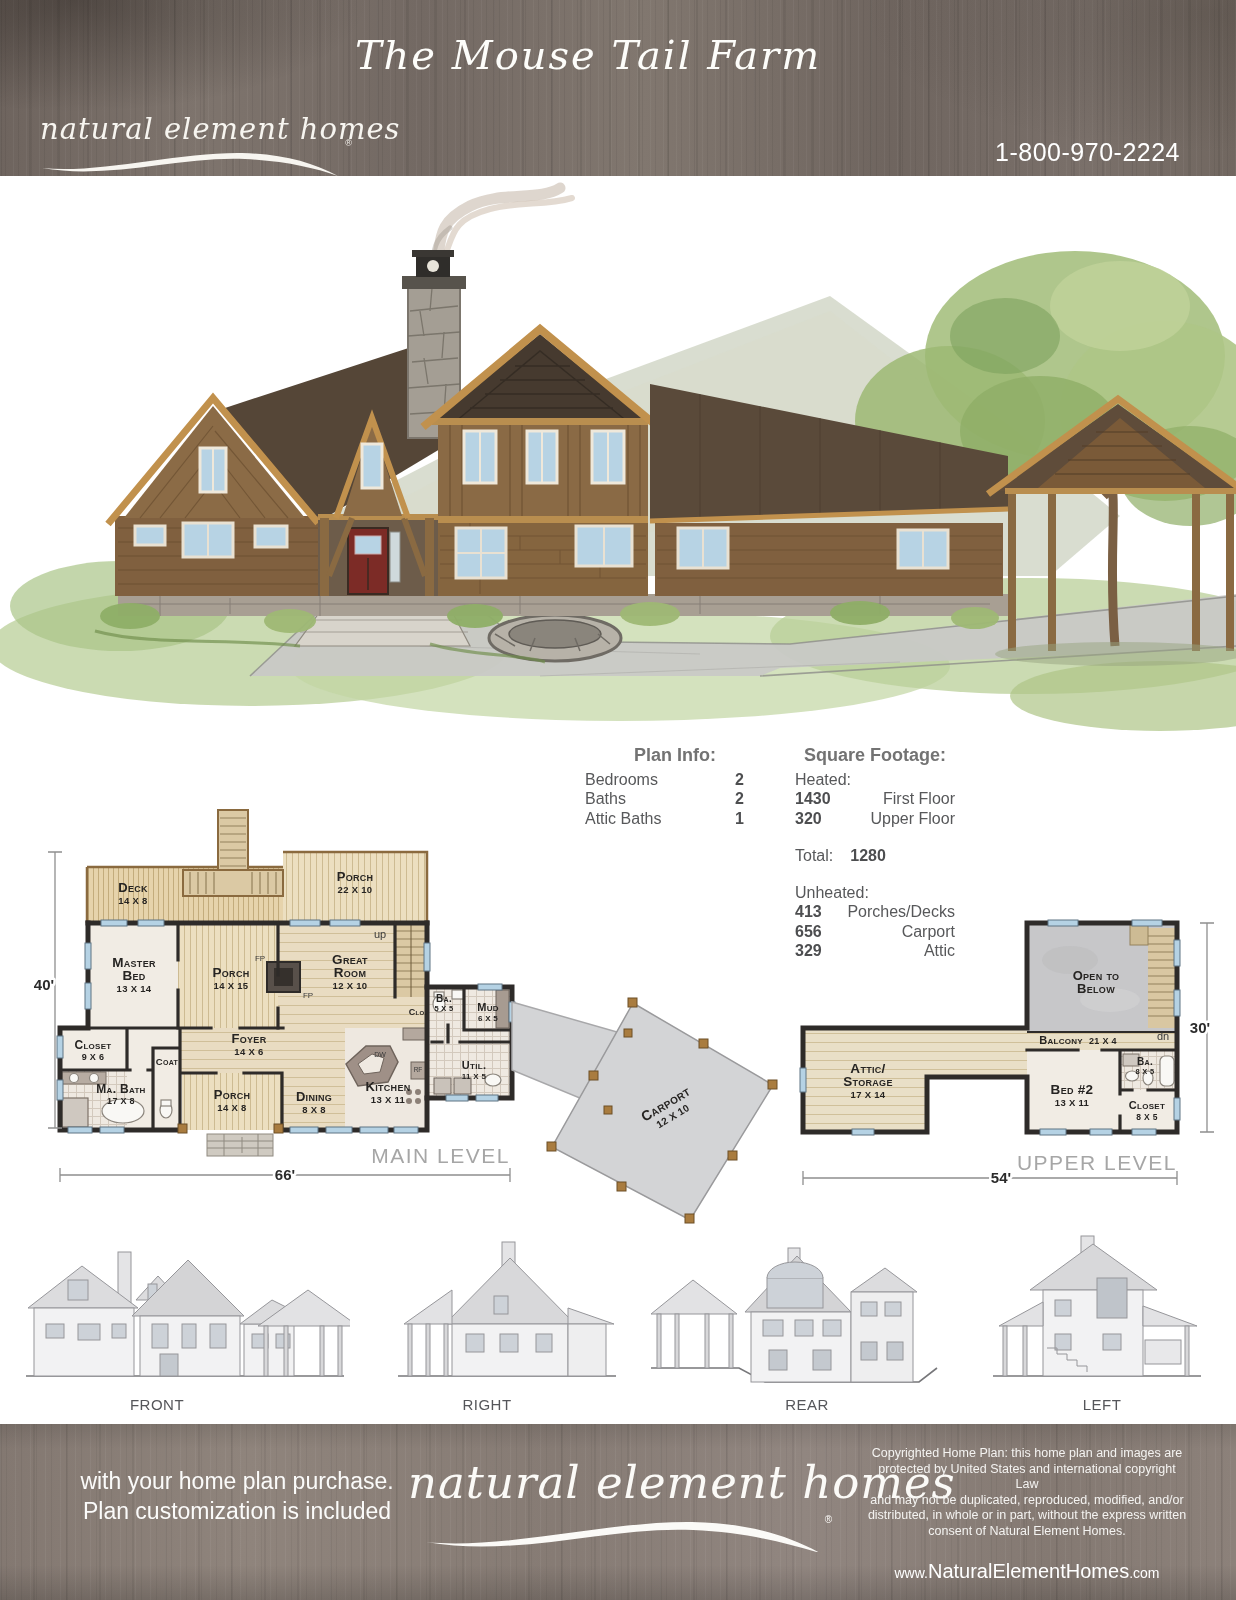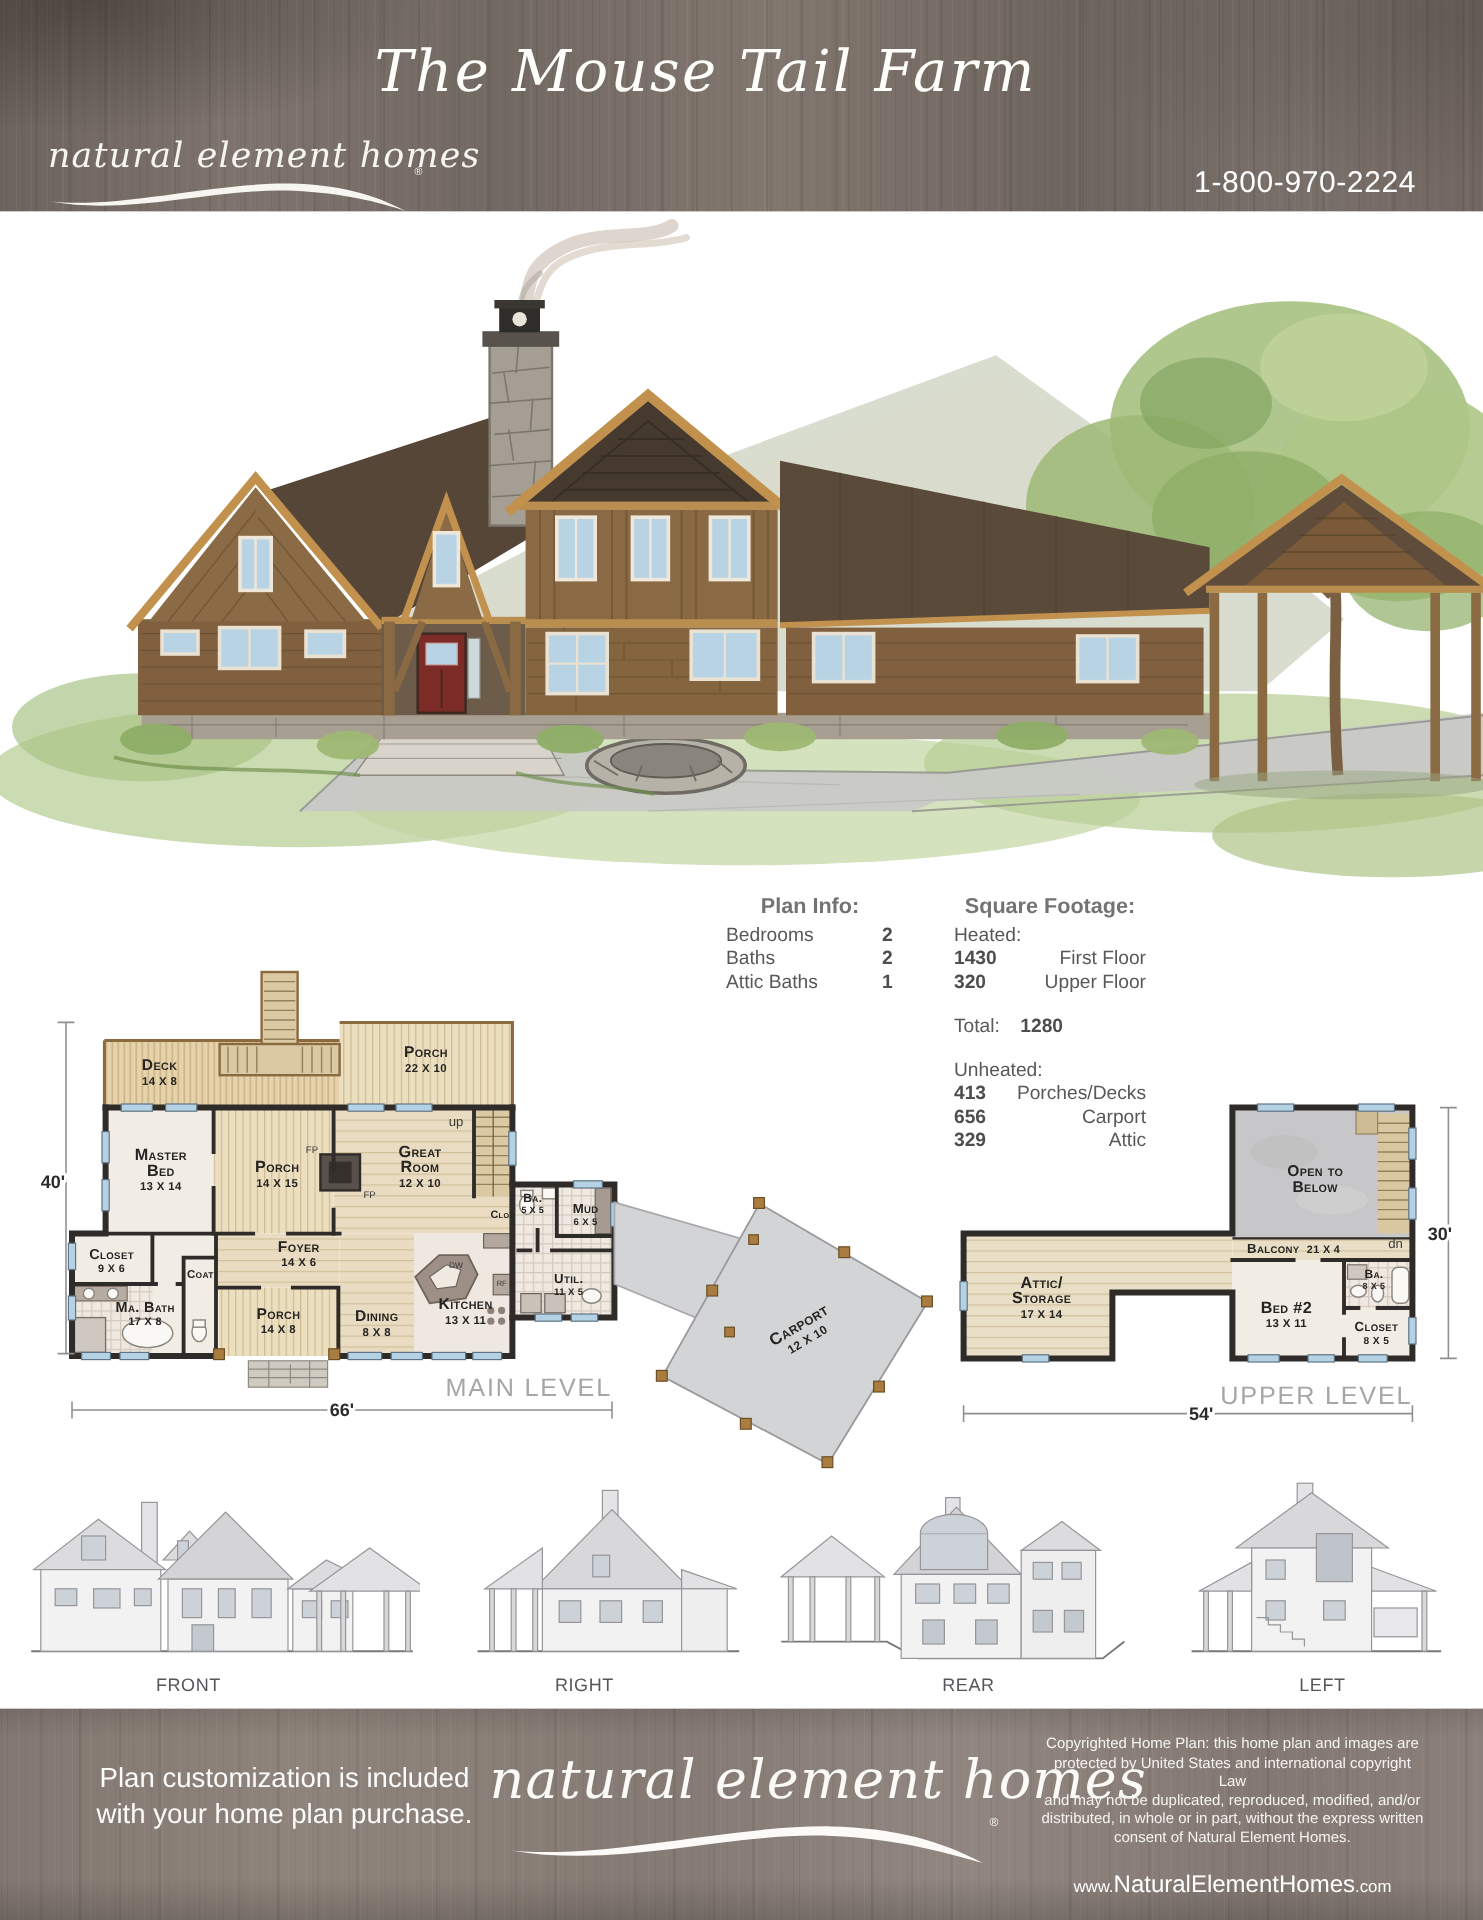--- a/index.html
+++ b/index.html
@@ -25,30 +25,30 @@
   }
   
   .header{position:absolute;left:0;top:0;width:1236px;height:176px;}
   .brand{position:absolute;left:40px;top:112px;width:310px;height:60px;}
   .brand .script{font-family:"DejaVu Serif",serif;font-style:italic;font-size:29px;color:#f7f5f0;
                  white-space:nowrap;letter-spacing:1px;}
   .brand svg{position:absolute;left:0;top:38px;}
   .brand .reg{position:absolute;right:-2px;top:26px;font-size:9px;color:#f7f5f0;}
   .title{position:absolute;left:0;right:60px;top:32px;text-align:center;margin:0;
          font-family:"DejaVu Serif",serif;font-style:italic;font-weight:normal;
-         font-size:48px;color:#fdfdfa;letter-spacing:2px;}
+         font-size:40px;color:#fdfdfa;letter-spacing:2px;}
   .phone{position:absolute;right:56px;top:138px;font-size:25px;color:#ffffff;letter-spacing:0.5px;}
   
   .hero{position:absolute;left:0;top:176px;width:1236px;height:556px;}
   
   .infoblock{position:absolute;color:#57585a;font-size:16px;line-height:19.5px;}
   .infoblock h3{margin:0 0 4px 0;font-size:18px;color:#737373;text-align:center;
                 font-weight:bold;}
   .irow{display:flex;}
-  .irow .lbl{flex:1;margin-left:20px;}
+  .irow .lbl{flex:1;}
   .irow .val{width:30px;font-weight:bold;color:#4d4e50;}
   .sq .irow .val{width:52px;text-align:left;}
   .sq .irow .lbl{text-align:right;}
   .gap18{height:18px;} .gap17{height:17px;}
   .totrow{display:flex;} .totrow .tl{margin-right:17px;text-align:center;} .totrow .tv{font-weight:bold;color:#4d4e50;}
   
   .rn{font-family:"Liberation Sans",sans-serif;font-weight:bold;font-variant:small-caps;
       fill:#262422;text-anchor:middle;letter-spacing:0.3px;}
   .rs{font-weight:bold;}
   .ann{font-family:"Liberation Sans",sans-serif;fill:#3a3a3a;text-anchor:middle;}
@@ -601,22 +601,22 @@
       <rect x="160" y="112" width="36" height="24" fill="#e8e8ea"></rect>
     </g>
   </svg>
   <div class="elabel" style="left:92px;">FRONT</div>
   <div class="elabel" style="left:422px;">RIGHT</div>
   <div class="elabel" style="left:742px;">REAR</div>
   <div class="elabel" style="left:1037px;">LEFT</div>
 
   <div class="footer wood2">
     <div class="promo">
+      <div>with your home plan purchase.</div>
       <div>Plan customization is included</div>
-      <div>with your home plan purchase.</div>
     </div>
     <div class="fbrand">
       <span class="script">natural element homes</span>
       <span class="reg">®</span>
       <svg width="400" height="34" viewBox="0 0 400 34">
         <path d="M3,16 C95,32 185,0 270,4 C320,6 360,16 397,27 C362,8 322,-3 269,-4 C184,-5 80,24 3,16 Z" transform="translate(0,8)" fill="#fbfaf7"></path>
       </svg>
     </div>
     <div class="copy">
       <div>Copyrighted Home Plan: this home plan and images are</div>

